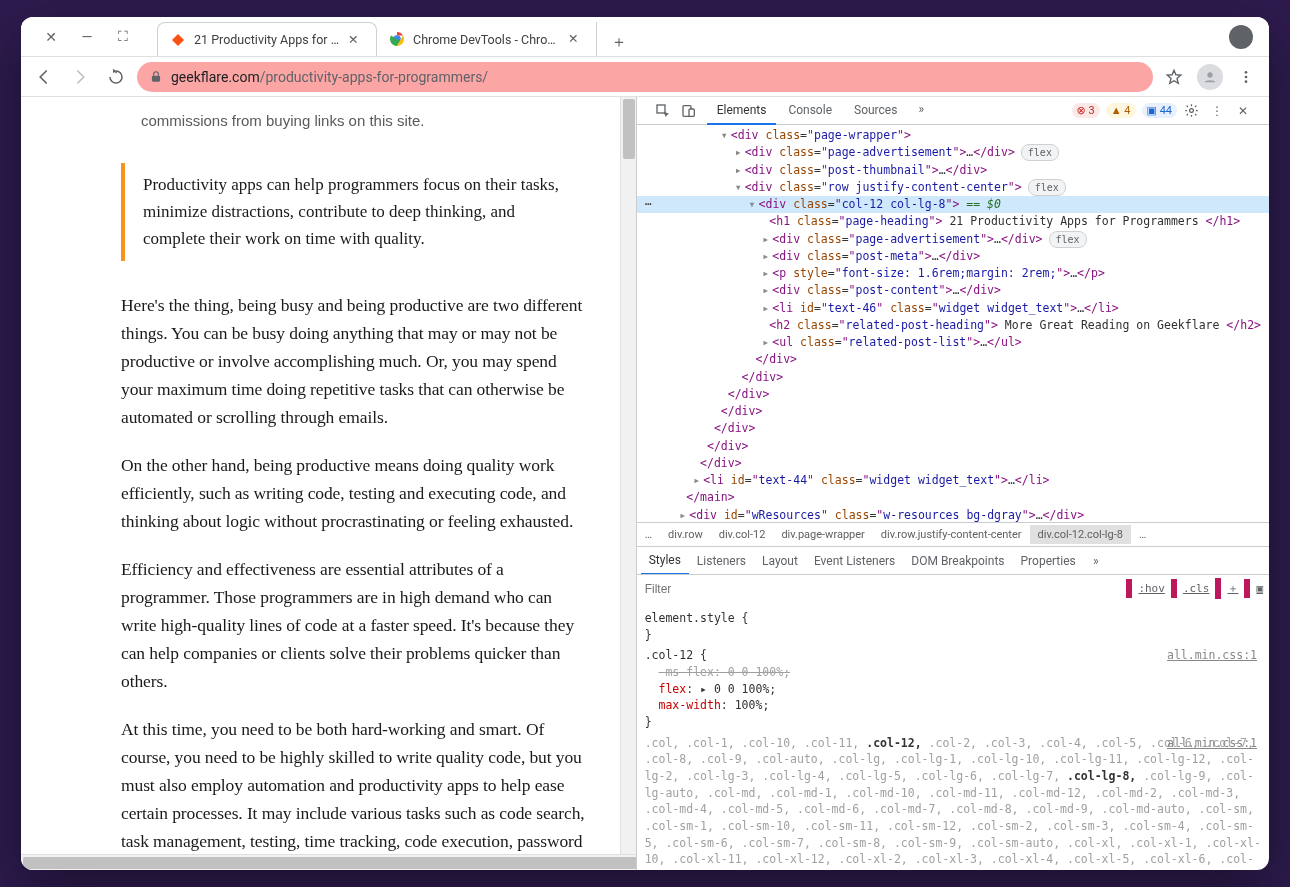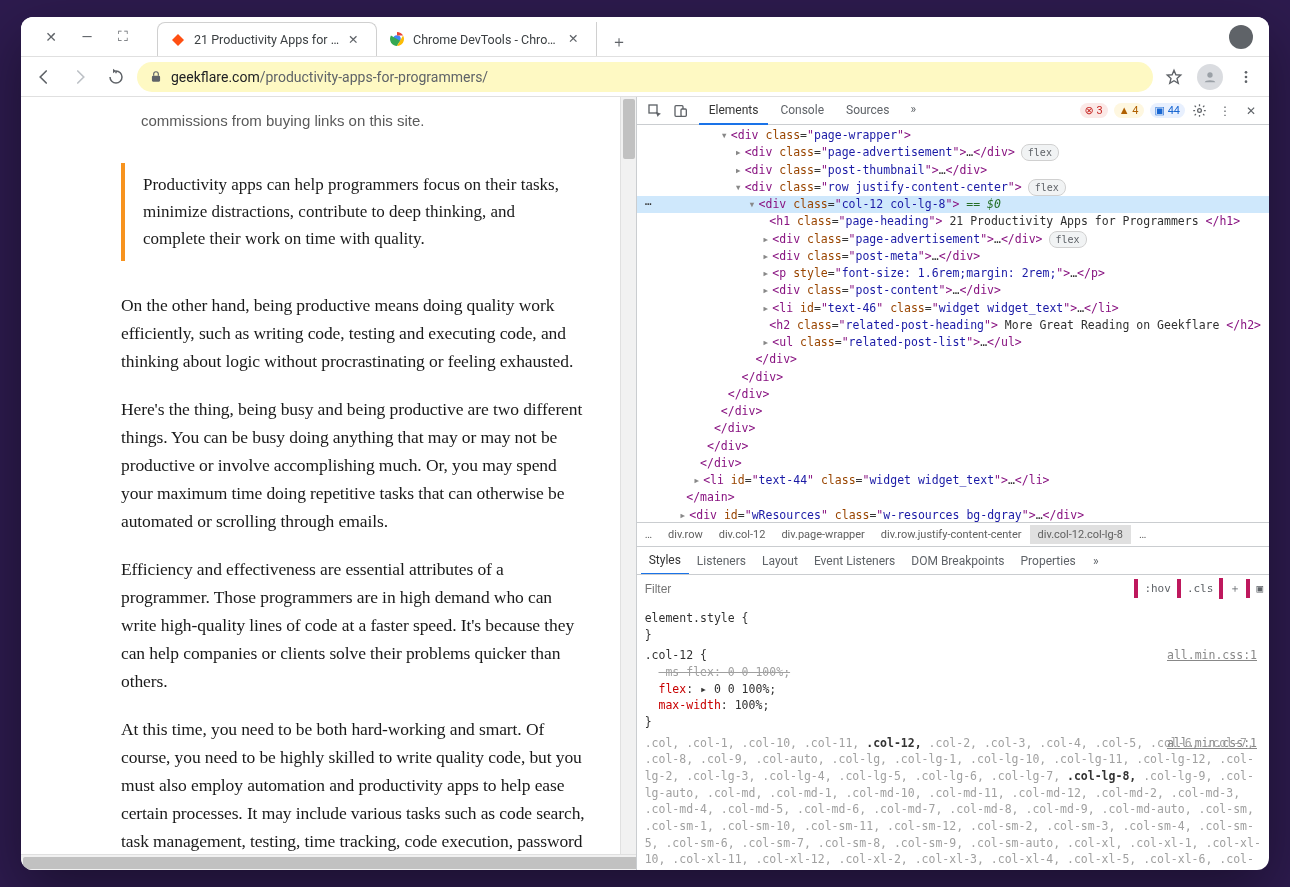--- a/index.html
+++ b/index.html
@@ -48,21 +48,21 @@
 .tab .label { white-space:nowrap; overflow:hidden; text-overflow:ellipsis; flex:1; }
 .tab .close { width:16px; height:16px; color:#5f6368; }
 .newtab { width:28px; height:28px; display:flex; align-items:center; justify-content:center; color:#5f6368; margin-left:8px; }
 .avatar-circle { width:24px; height:24px; border-radius:50%; background:#5f6368; margin-right:8px; }
 .addrbar {
   height: 40px; background:#fff; display:flex; align-items:center; padding:0 8px; gap:6px; border-bottom:1px solid #e0e0e0;
 }
 .nav-btn { width:30px; height:30px; display:flex; align-items:center; justify-content:center; color:#5f6368; border-radius:15px; }
 .nav-btn.disabled { color:#bdc1c6; }
 .omnibox {
-  flex:1; height:30px; background:#fef9c3; border-radius:15px;
+  flex:1; height:30px; background:#fca5a5; border-radius:15px;
   display:flex; align-items:center; padding:0 12px; font-size:14px; color:#202124; gap:8px;
 }
 .omnibox .lock { color:#5f6368; }
 .omnibox .url-dark { color:#202124; }
 .omnibox .url-light { color:#5f6368; }
 .star-btn, .kebab-btn, .profile-btn { width:30px; height:30px; display:flex; align-items:center; justify-content:center; color:#5f6368; }
 .profile-small { width:26px; height:26px; border-radius:50%; background:#dadce0; display:flex; align-items:center; justify-content:center; }
 
 .content-area { flex:1; display:flex; overflow:hidden; }
 
@@ -81,21 +81,21 @@
   position:absolute; bottom:0; left:0; right:0; height:16px; background:#f1f1f1; border-top:1px solid #e0e0e0;
 }
 .page-scrollbar-h .thumb { position:absolute; left:2px; top:2px; height:12px; width:640px; background:#c1c1c1; border-radius:2px; }
 .page-scrollbar-v {
   position:absolute; top:0; right:0; bottom:16px; width:16px; background:#f1f1f1; border-left:1px solid #e0e0e0;
 }
 .page-scrollbar-v .thumb { position:absolute; left:2px; top:2px; width:12px; height:60px; background:#c1c1c1; border-radius:2px; }
 
 
 .devtools { flex:1; display:flex; flex-direction:column; border-left:1px solid #cacdd0; font-size:12px; color:#333; position:relative; }
-.dt-toolbar { height:28px; display:flex; align-items:center; border-bottom:1px solid #cacdd0; padding:0 6px; gap:2px; }
+.dt-toolbar { height:28px; display:flex; align-items:center; border-bottom:1px solid #cacdd0; padding:0 14px; gap:2px; }
 .dt-icon-btn { width:24px; height:24px; display:flex; align-items:center; justify-content:center; color:#5f6368; border-radius:3px; }
 .dt-tabs { display:flex; gap:2px; margin-left:4px; flex:1; }
 .dt-tab { padding:6px 10px; color:#5f6368; font-size:12px; }
 .dt-tab.active { color:#333; border-bottom:2px solid #1a73e8; }
 .dt-badges { display:flex; gap:6px; align-items:center; font-size:11px; }
 .dt-badge { padding:1px 5px; border-radius:9px; }
 .dt-badge.err { background:#fbe9e7; color:#c5221f; }
 .dt-badge.warn { background:#fef7e0; color:#b06000; }
 .dt-badge.info { background:#e8f0fe; color:#1967d2; }
 
@@ -113,21 +113,21 @@
 
 .dt-crumbs { border-top:1px solid #cacdd0; height:24px; display:flex; align-items:center; font-size:11px; color:#606060; overflow:hidden; }
 .crumb { padding:3px 8px; white-space:nowrap; cursor:default; }
 .crumb.active { background:#e0e0e0; }
 
 .dt-styles-tabs { border-top:1px solid #cacdd0; height:28px; display:flex; align-items:center; padding:0 4px; }
 .dt-styles-tabs .dt-tab { padding:6px 8px; }
 
 .dt-filter { border-top:1px solid #cacdd0; height:28px; display:flex; align-items:center; }
 .dt-filter input { flex:1; border:none; outline:none; font-size:12px; padding:0 8px; color:#888; background:transparent; }
-.dt-filter .chipbtn { padding:3px 6px; color:#5f6368; font-size:11px; font-family:monospace; border-left:4px solid #be185d; }
+.dt-filter .chipbtn { padding:3px 6px; color:#5f6368; font-size:11px; font-family:monospace; border-left:6px solid #be185d;text-decoration:underline; }
 
 .dt-styles-body { flex:0 0 268px; overflow-y:auto; font-family:Menlo, Consolas, monospace; font-size:11.5px; line-height:1.45; padding:4px 8px; }
 .dt-styles-body .rule { margin:4px 0; position:relative; }
 .dt-styles-body .selector { color:#303030; }
 .dt-styles-body .sel-bold { font-weight:bold; }
 .dt-styles-body .prop { color:#c80000; }
 .dt-styles-body .val { color:#303030; }
 .dt-styles-body .src { position:absolute; right:4px; top:0; color:#888; text-decoration:underline; }
 .dt-styles-body .strike { text-decoration:line-through; color:#a0a0a0; }
 .dt-styles-body .greysel { color:#a0a0a0; }
@@ -222,22 +222,22 @@
         </svg>
     </div>
   </div>
 
   <div class="content-area">
 
     <div class="page-col">
       <div class="page-inner">
         <div class="affiliate-line">commissions from buying links on this site.</div>
         <div class="blockquote">Productivity apps can help programmers focus on their tasks, minimize distractions, contribute to deep thinking, and complete their work on time with quality.</div>
+        <p>Here's the thing, being busy and being productive are two different things. You can be busy doing anything that may or may not be productive or involve accomplishing much. Or, you may spend your maximum time doing repetitive tasks that can otherwise be automated or scrolling through emails.</p>
         <p>On the other hand, being productive means doing quality work efficiently, such as writing code, testing and executing code, and thinking about logic without procrastinating or feeling exhausted.</p>
-        <p>Here's the thing, being busy and being productive are two different things. You can be busy doing anything that may or may not be productive or involve accomplishing much. Or, you may spend your maximum time doing repetitive tasks that can otherwise be automated or scrolling through emails.</p>
         <p>Efficiency and effectiveness are essential attributes of a programmer. Those programmers are in high demand who can write high-quality lines of code at a faster speed. It's because they can help companies or clients solve their problems quicker than others.</p>
         <p>At this time, you need to be both hard-working and smart. Of course, you need to be highly skilled to write quality code, but you must also employ automation and productivity apps to help ease certain processes. It may include various tasks such as code search, task management, testing, time tracking, code execution, password management, and more.</p>
       </div>
       <div class="page-scrollbar-v">
           <div class="thumb"></div>
         </div>
       <div class="page-scrollbar-h">
           <div class="thumb"></div>
         </div>
     </div>

